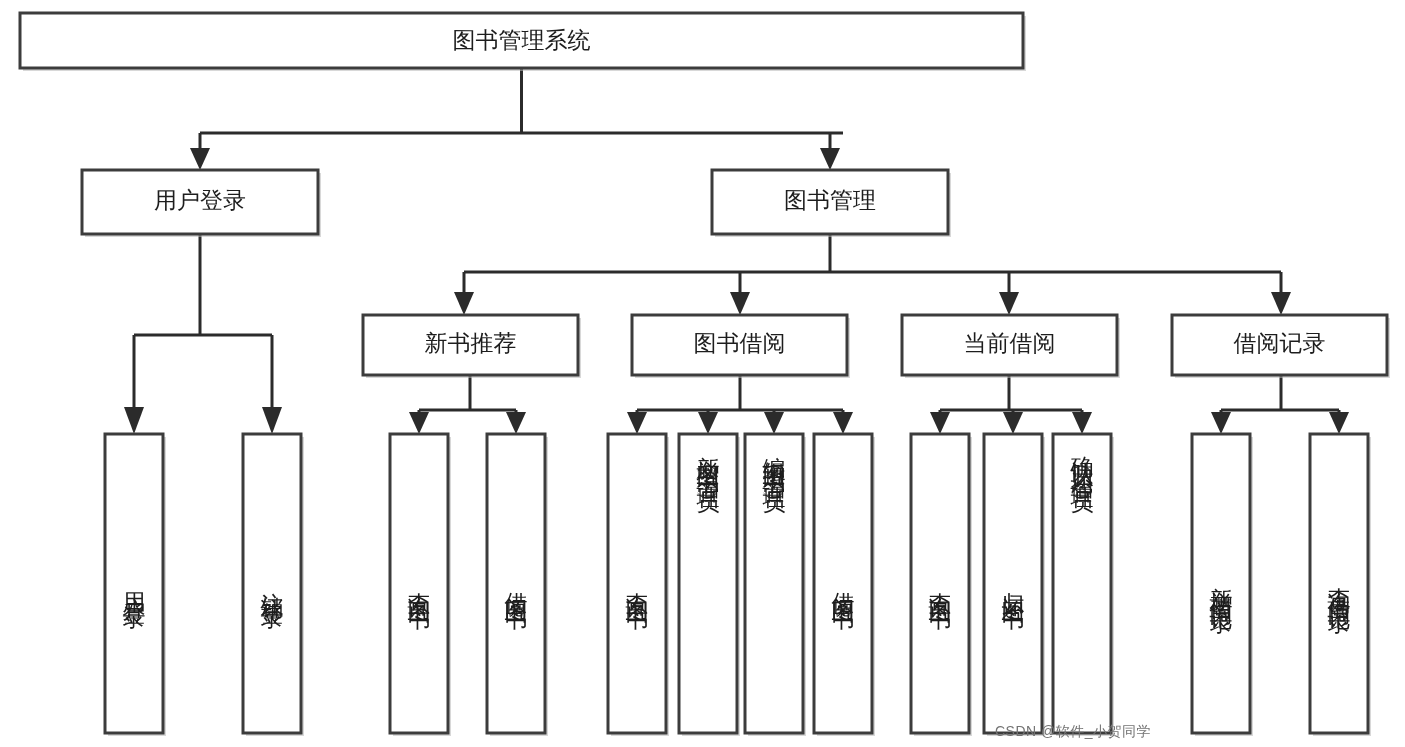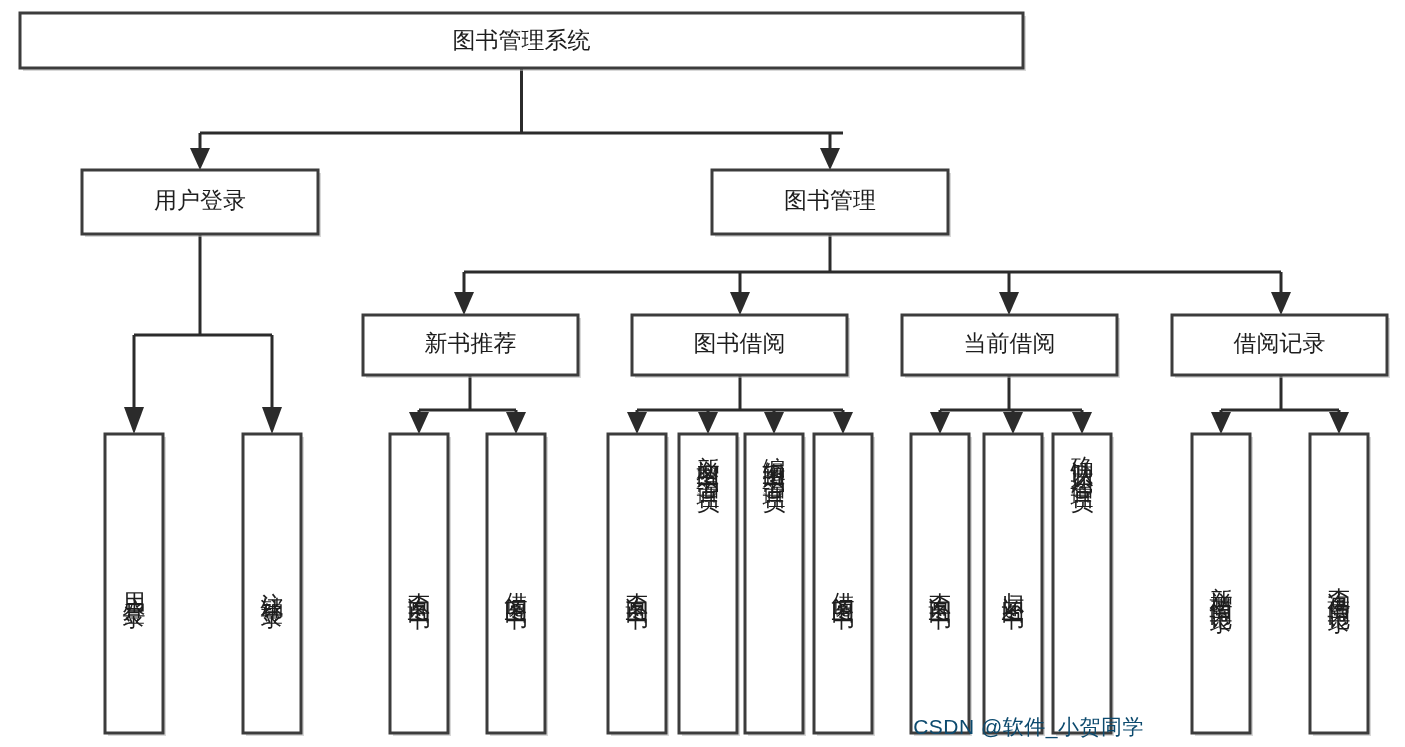--- a/index.html
+++ b/index.html
@@ -67,25 +67,25 @@
     text-orientation: upright;
     font-family: "Liberation Sans", "DejaVu Sans", sans-serif;
     font-size: 23px;
     line-height: 1.18;
     letter-spacing: 5px;
     color: #1d1d1d;
     white-space: nowrap;
   }
   #watermark {
     position: absolute;
-    right: 16px;
+    right: 9px;
     bottom: 6px;
     font-family: "Liberation Sans", "DejaVu Sans", sans-serif;
-    font-size: 21px;
-    color: #0c4a6e;
+    font-size: 14px;
+    color: #737373;
     letter-spacing: 0.5px;
     white-space: nowrap;
     pointer-events: none;
   }
 </style>
 </head>
 <body>
 
 <div id="diagram-root">
 

